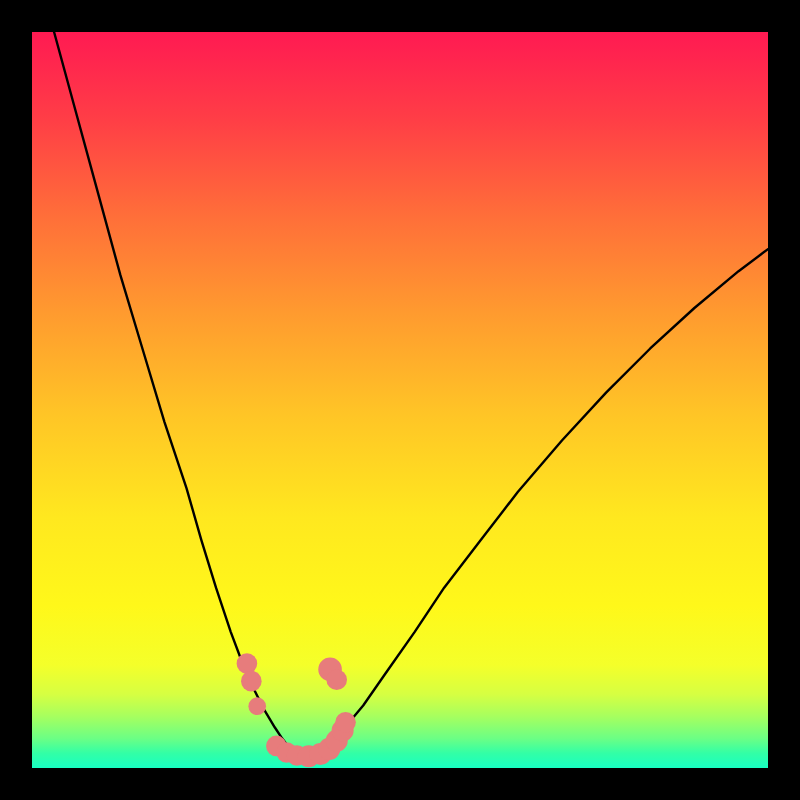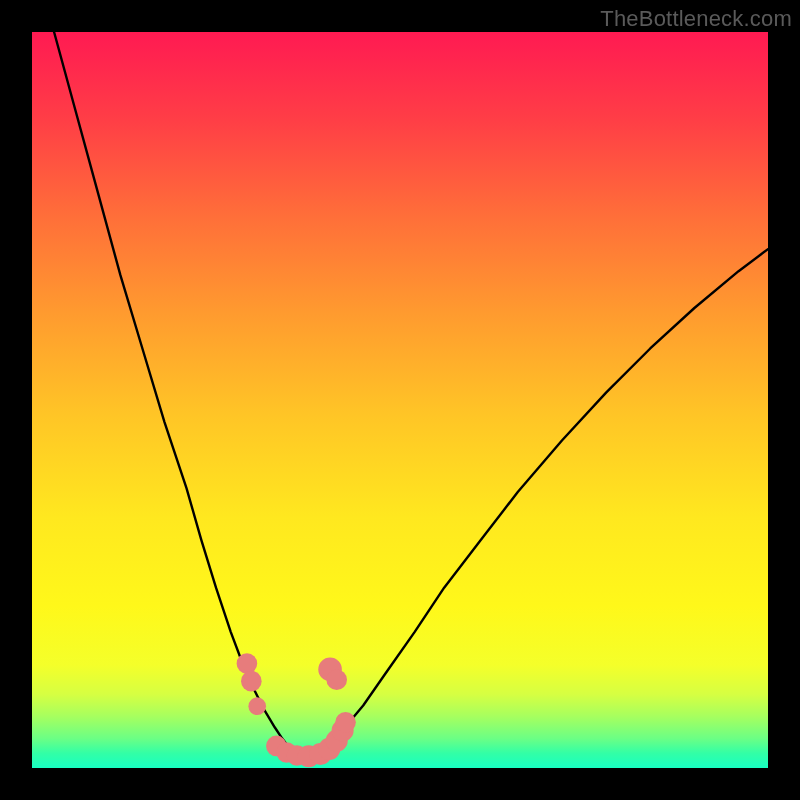--- a/index.html
+++ b/index.html
@@ -55,21 +55,20 @@
     inset: 0;
     width: 100%;
     height: 100%;
     overflow: visible;
   }
 </style>
 </head>
 <body>
 
 <div class="stage">
-  <div class="watermark">TheBottleneck.com</div>
 
   <div class="plot">
     <svg class="curves" viewBox="0 0 736 736" preserveAspectRatio="none">
       <g id="curves-group">
           <path d="M22.08 0.00 L44.16 80.96 L66.24 161.92 L88.32 242.88 L110.40 316.48 L132.48 390.08 L154.56 456.32 L169.28 507.84 L184.00 555.68 L198.72 599.84 L209.76 629.28 L220.80 655.04 L231.84 677.12 L242.88 695.52 L250.24 706.56 L257.60 716.13 L261.28 720.54 L264.96 722.75" fill="none" stroke="#000000" stroke-width="2.4" stroke-linecap="round" stroke-linejoin="round"></path>
           <path d="M279.68 722.75 L287.04 718.34 L298.08 709.50 L312.80 695.52 L331.20 673.44 L353.28 641.79 L382.72 599.84 L412.16 555.68 L448.96 507.84 L485.76 460.00 L529.92 408.48 L574.08 360.64 L618.24 316.48 L662.40 276.00 L706.56 239.20 L736.00 217.12" fill="none" stroke="#000000" stroke-width="2.4" stroke-linecap="round" stroke-linejoin="round"></path>
           <path d="M253.92 721.28 L261.28 723.49 L268.64 724.22 L276.00 724.22 L283.36 723.49 L290.72 720.54" fill="none" stroke="#000000" stroke-width="2.4" stroke-linecap="round" stroke-linejoin="round"></path>
         </g>
       <g id="markers-group">
           <circle cx="214.91" cy="631.49" r="10.30" fill="#e77c7c"></circle>

